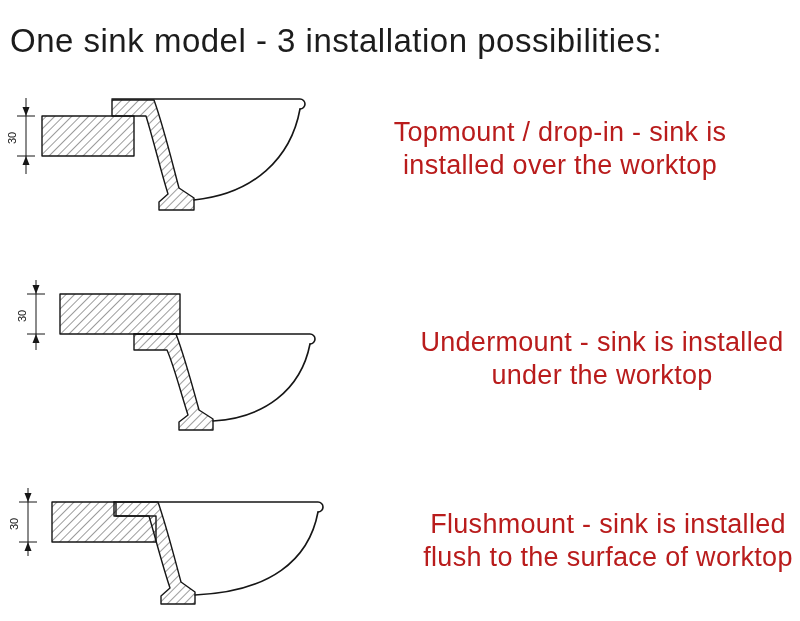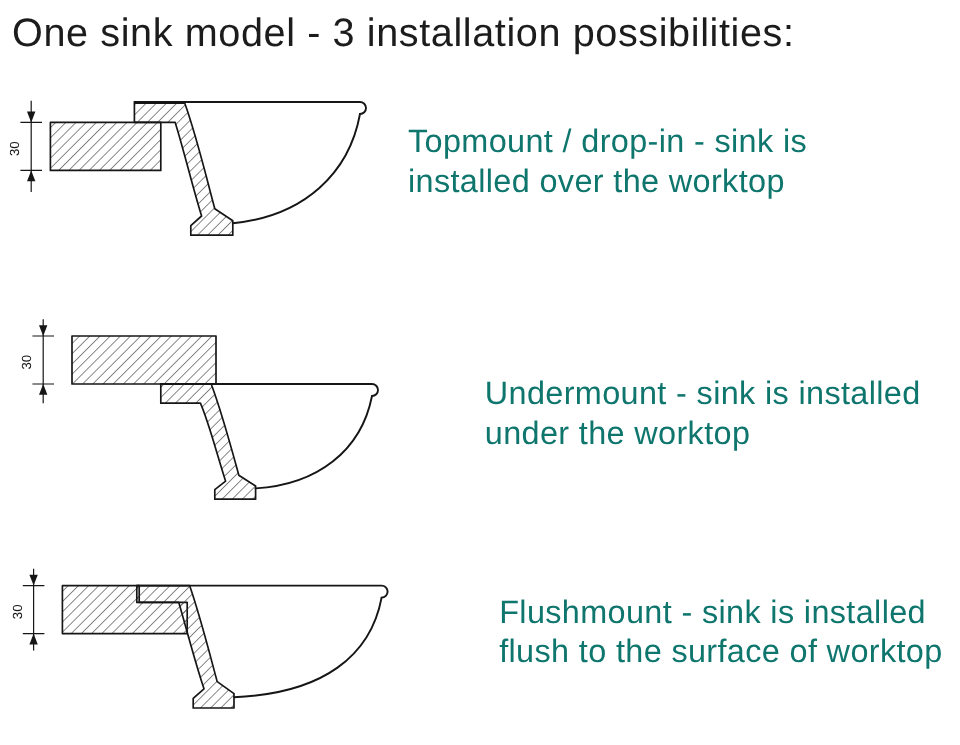--- a/index.html
+++ b/index.html
@@ -8,21 +8,21 @@
     background: #ffffff;
     width: 800px;
     height: 621px;
     overflow: hidden;
     font-family: "Liberation Sans", sans-serif;
     color: #1a1a1a;
   }
   .page {
     width: 800px;
     height: 621px;
-    padding: 6px 0 0 8px;
+    padding: 20px 0 0 8px;
     box-sizing: border-box;
   }
   .title {
     font-size: 33px;
     line-height: 1.15;
     margin: 2px 0 0 2px;
     letter-spacing: 0.5px;
     color: #1c1c1c;
   }
   .row {
@@ -35,21 +35,22 @@
   .diagram {
     flex: 0 0 auto;
     display: block;
   }
   .caption {
     font-size: 27px;
     line-height: 1.22;
     max-width: 440px;
     margin: 0 0 0 10px;
     letter-spacing: 0.3px;
-    color: #0f766e;
+    color: #b91c1c;
+    text-align: center;
   }
   .row-1 .caption { margin-top: -26px; }
   .row-3 .caption { margin-top: -18px; }
   svg .outline { fill: none; stroke: #161616; stroke-width: 1.6; stroke-linejoin: round; stroke-linecap: round; }
   svg .cut     { stroke: #161616; stroke-width: 1.4; stroke-linejoin: round; }
   svg .dim     { stroke: #161616; stroke-width: 1; }
   svg .dim-arrow { fill: #161616; stroke: none; }
   svg .dim-text { font-family: "Liberation Sans", sans-serif; font-size: 11px; fill: #161616; }
 </style>
 </head>

